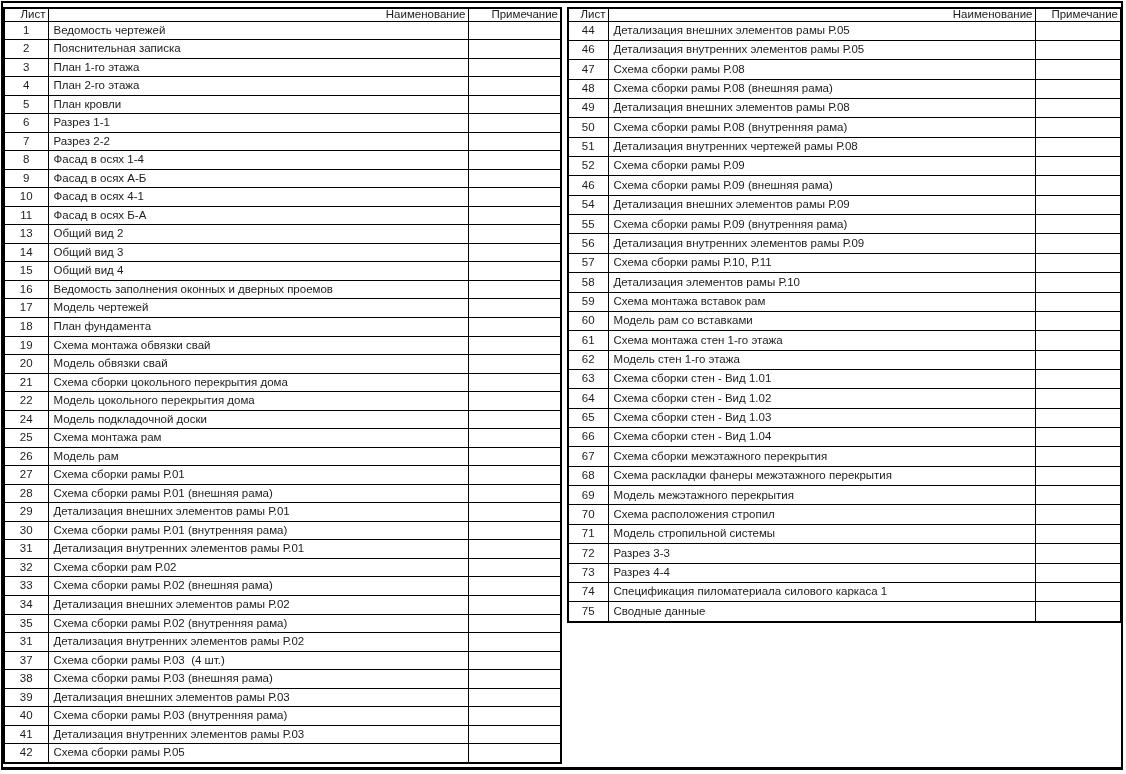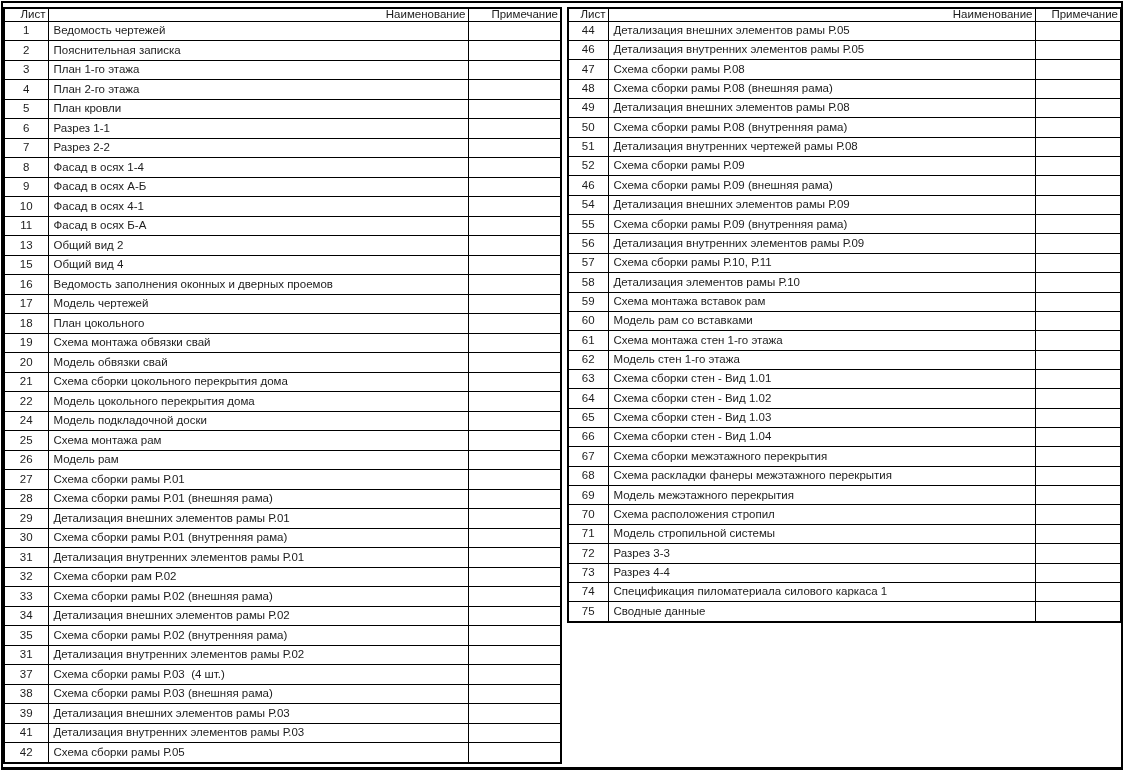--- a/index.html
+++ b/index.html
@@ -128,37 +128,42 @@
         <td class="cell-sheet">11</td>
         <td class="cell-name">Фасад в осях Б-А</td>
         <td class="cell-note"></td>
       </tr>
       <tr>
         <td class="cell-sheet">13</td>
         <td class="cell-name">Общий вид 2</td>
         <td class="cell-note"></td>
       </tr>
       <tr>
+        <td class="cell-sheet">14</td>
+        <td class="cell-name">Общий вид 3</td>
+        <td class="cell-note"></td>
+      </tr>
+      <tr>
         <td class="cell-sheet">15</td>
         <td class="cell-name">Общий вид 4</td>
         <td class="cell-note"></td>
       </tr>
       <tr>
         <td class="cell-sheet">16</td>
         <td class="cell-name">Ведомость заполнения оконных и дверных проемов</td>
         <td class="cell-note"></td>
       </tr>
       <tr>
         <td class="cell-sheet">17</td>
         <td class="cell-name">Модель чертежей</td>
         <td class="cell-note"></td>
       </tr>
       <tr>
         <td class="cell-sheet">18</td>
-        <td class="cell-name">План цокольного</td>
+        <td class="cell-name">План фундамента</td>
         <td class="cell-note"></td>
       </tr>
       <tr>
         <td class="cell-sheet">19</td>
         <td class="cell-name">Схема монтажа обвязки свай</td>
         <td class="cell-note"></td>
       </tr>
       <tr>
         <td class="cell-sheet">20</td>
         <td class="cell-name">Модель обвязки свай</td>
@@ -245,20 +250,25 @@
         <td class="cell-note"></td>
       </tr>
       <tr>
         <td class="cell-sheet">38</td>
         <td class="cell-name">Схема сборки рамы Р.03 (внешняя рама)</td>
         <td class="cell-note"></td>
       </tr>
       <tr>
         <td class="cell-sheet">39</td>
         <td class="cell-name">Детализация внешних элементов рамы Р.03</td>
+        <td class="cell-note"></td>
+      </tr>
+      <tr>
+        <td class="cell-sheet">40</td>
+        <td class="cell-name">Схема сборки рамы Р.03 (внутренняя рама)</td>
         <td class="cell-note"></td>
       </tr>
       <tr>
         <td class="cell-sheet">41</td>
         <td class="cell-name">Детализация внутренних элементов рамы Р.03</td>
         <td class="cell-note"></td>
       </tr>
       <tr>
         <td class="cell-sheet">42</td>
         <td class="cell-name">Схема сборки рамы Р.05</td>

